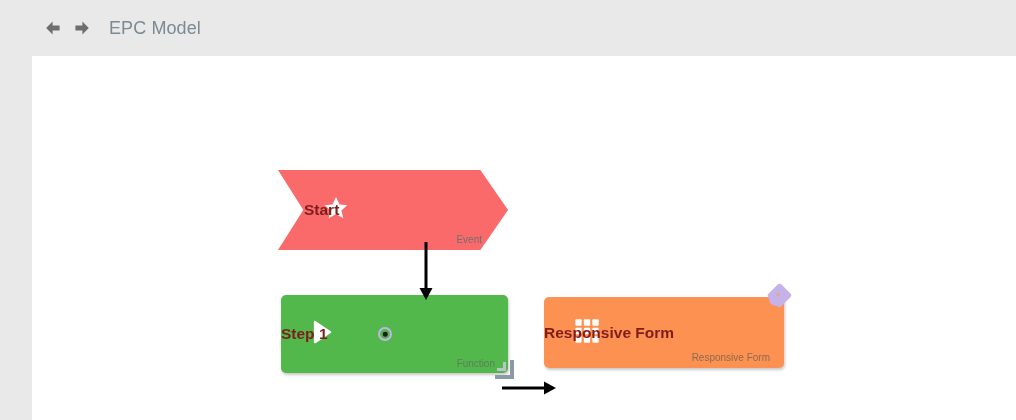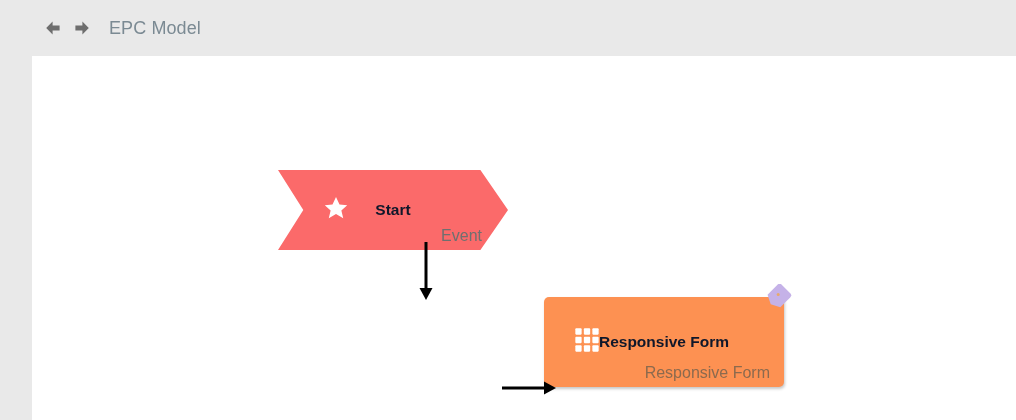--- a/index.html
+++ b/index.html
@@ -104,31 +104,31 @@
   }
   .node {
     position: absolute;
     box-sizing: border-box;
   }
   .node-title {
     position: absolute;
     left: 0; right: 0;
     top: 50%;
     transform: translateY(-50%);
-    text-align: center;
+    text-align: left;
     font-size: 15.5px;
     font-weight: bold;
-    color: #0f172a;
+    color: #7f1d1d;
     pointer-events: none;
   }
   .node-subtitle {
     position: absolute;
     right: 11px;
     bottom: 6px;
-    font-size: 16px;
+    font-size: 10px;
     color: #777777;
     pointer-events: none;
   }
   .node-glyph {
     position: absolute;
     left: 26px;
     top: 50%;
     transform: translateY(-50%);
   }
 
@@ -156,21 +156,21 @@
     border-radius: 5px;
     box-shadow: 1px 2px 3px rgba(0,0,0,0.22);
   }
   .node-function .node-subtitle { color: #5d7d59; right: 13px; bottom: 4px; }
 
   
   .node-form {
     left: 512px;
     top: 241px;
     width: 240px;
-    height: 90px;
+    height: 71px;
     background: #fd9152;
     border-radius: 5px;
     box-shadow: 1px 2px 3px rgba(0,0,0,0.22);
   }
   .node-form .node-glyph { left: 29px; }
   .node-form .node-subtitle { color: #8c6a4e; right: 14px; bottom: 5px; }
 
   
   .anchor-dot {
     position: absolute;
@@ -257,20 +257,31 @@
     <div class="node node-event">
       <span class="node-glyph">
         <svg width="28" height="28" viewBox="0 0 24 24" aria-hidden="true">
           <path d="M12 2.6 L15 9 L21.6 9.6 L16.6 14.1 L18.2 20.8 L12 17.2 L5.8 20.8 L7.4 14.1 L2.4 9.6 L9 9 Z" fill="#ffffff"></path>
         </svg>
       </span>
       <span class="node-title">Start</span>
       <span class="node-subtitle">Event</span>
     </div>
 
+    <div class="node node-function">
+      <span class="node-glyph">
+        <svg width="30" height="30" viewBox="0 0 24 24" aria-hidden="true">
+          <path d="M5.5 3.8 C5.5 3.1 6.2 2.7 6.8 3.1 L19 11.3 C19.6 11.7 19.6 12.3 19 12.7 L6.8 20.9 C6.2 21.3 5.5 20.9 5.5 20.2 Z" fill="#ffffff"></path>
+        </svg>
+      </span>
+      <span class="anchor-dot"></span>
+      <span class="node-title">Step 1</span>
+      <span class="node-subtitle">Function</span>
+      <span class="resize-handle"></span>
+    </div>
 
     <div class="node node-form">
       <span class="node-glyph">
         <svg width="28" height="28" viewBox="0 0 24 24" aria-hidden="true">
           <g fill="#ffffff">
             <rect x="2" y="2" width="5.4" height="5.4" rx="0.7"></rect>
             <rect x="9.3" y="2" width="5.4" height="5.4" rx="0.7"></rect>
             <rect x="16.6" y="2" width="5.4" height="5.4" rx="0.7"></rect>
             <rect x="2" y="9.3" width="5.4" height="5.4" rx="0.7"></rect>
             <rect x="9.3" y="9.3" width="5.4" height="5.4" rx="0.7"></rect>

